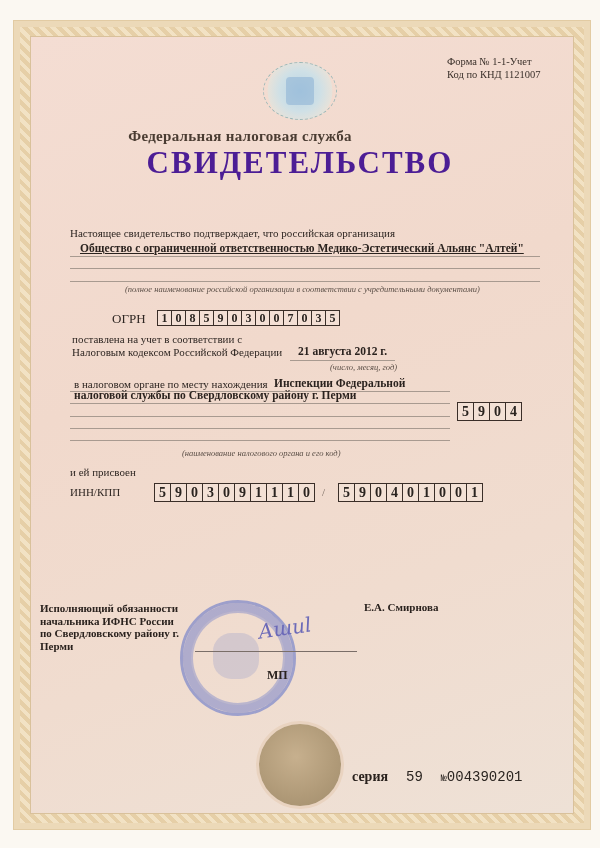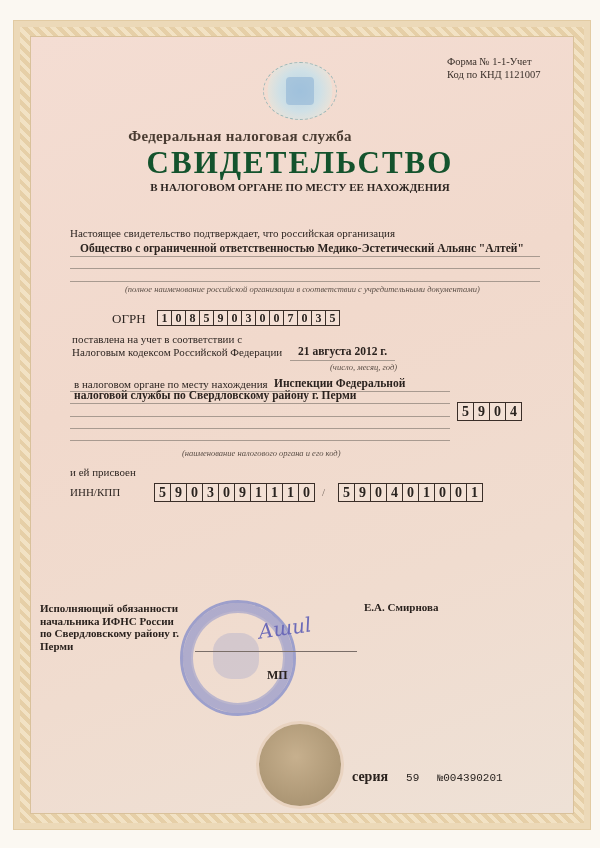--- a/index.html
+++ b/index.html
@@ -13,62 +13,61 @@
              background:linear-gradient(160deg,#f4ddd3 0%,#f1d9cc 40%,#f0dccf 70%,#eee1d6 100%);
              border:1px solid #d9c19b; }
     .abs { position:absolute; }
     .form-info { left:447px; top:55px; font-size:10.5px; line-height:13px; color:#3a302a; }
     .emblem { left:263px; top:62px; width:72px; height:56px; border-radius:50%;
               background:radial-gradient(circle,#b8d4e6 0%,#cfe0e6 45%,#e6e2da 70%,transparent 72%);
               border:1px dashed #9cb8b8; }
     .emblem::after { content:""; position:absolute; left:22px; top:14px; width:28px; height:28px;
               border-radius:4px; background:#8fb4d6; opacity:.6; }
     .agency { left:0; width:480px; top:128px; text-align:center; font-weight:bold; font-size:15px; color:#4a3c32; letter-spacing:.3px; }
-    .title { left:0; width:600px; top:145px; text-align:center; font-weight:bold; font-size:31px; letter-spacing:2px; color:#14532d; }
+    .title { left:0; width:600px; top:145px; text-align:center; font-weight:bold; font-size:31px; letter-spacing:2px; color:#4c1d95; }
     .subtitle { left:0; width:600px; top:181px; text-align:center; font-weight:bold; font-size:11px; line-height:13px; color:#2e2622; }
     .t { font-size:11px; color:#2e2622; }
     .b { font-weight:bold; font-size:11.5px; color:#2a221e; }
     .cap { font-style:italic; font-size:8.5px; color:#5a4e46; }
     .line { position:absolute; height:1px; background:#a89a90; }
     .boxes { display:flex; border:1px solid #3a2e28; background:rgba(255,250,245,.2); }
     .boxes span { width:13px; height:14px; text-align:center; font-weight:bold; font-size:12px; line-height:14px;
                   border-right:1px solid #3a2e28; }
     .boxes span:last-child { border-right:none; }
     .boxes.big span { width:15px; height:17px; line-height:17px; font-size:14px; }
     .stamp { left:180px; top:600px; width:110px; height:110px; border-radius:50%;
              border:3px solid rgba(90,110,200,.55); box-shadow: inset 0 0 0 8px rgba(90,110,200,.12), inset 0 0 0 10px rgba(90,110,200,.35); }
     .stamp::after { content:""; position:absolute; left:30px; top:30px; width:46px; height:46px; border-radius:40%;
              background:rgba(90,110,200,.18); }
     .seal { left:259px; top:724px; width:82px; height:82px; border-radius:50%;
             background:radial-gradient(circle at 45% 40%,#c7b08e 0%,#b09a78 60%,#a08c6c 100%);
             box-shadow:0 0 0 3px #e9d3c0; }
     .sig { left:258px; top:616px; font-family:"DejaVu Serif", serif; font-style:italic; font-size:20px; color:#6c6ab8; transform:rotate(-8deg); }
-    .serial-num { font-family:"Liberation Mono", monospace; font-size:11px; color:#2a2420; }
+    .serial-num { font-family:"Liberation Mono", monospace; font-size:14px; color:#2a2420; }
   </style>
 </head>
 <body>
 
 <div class="frame"></div>
 <div class="paper"></div>
 
 <div class="abs form-info">
   <div>Форма № 1-1-Учет</div>
   <div>Код по КНД 1121007</div>
 </div>
 
 <div class="abs emblem"></div>
 
 <div class="abs agency">Федеральная налоговая служба</div>
 <div class="abs title">СВИДЕТЕЛЬСТВО</div>
 <div class="abs subtitle">
-  <div>В НАЛОГОВОМ ОРГАНЕ  ПО МЕСТУ ЕЕ НАХОЖДЕНИЯ</div>
 </div>
 
 <div class="abs t" style="left:70px;top:227px;">Настоящее свидетельство подтверждает, что российская организация</div>
-<div class="abs b" style="left:80px;top:242px;">Общество с ограниченной ответственностью Медико-Эстетический Альянс "Алтей"</div>
+<div class="abs b" style="left:80px;top:242px;text-decoration:underline;">Общество с ограниченной ответственностью Медико-Эстетический Альянс "Алтей"</div>
 <div class="line" style="left:70px;top:256px;width:470px;"></div>
 <div class="line" style="left:70px;top:268px;width:470px;"></div>
 <div class="line" style="left:70px;top:281px;width:470px;"></div>
 <div class="abs cap" style="left:125px;top:284px;">(полное наименование российской организации в соответствии с учредительными документами)</div>
 
 <div class="abs t" style="left:112px;top:311px;font-size:13px;">ОГРН</div>
 <div class="abs boxes" id="ogrn-boxes" style="left:157px;top:310px;">
     <span>1</span>
     <span>0</span>
     <span>8</span>

